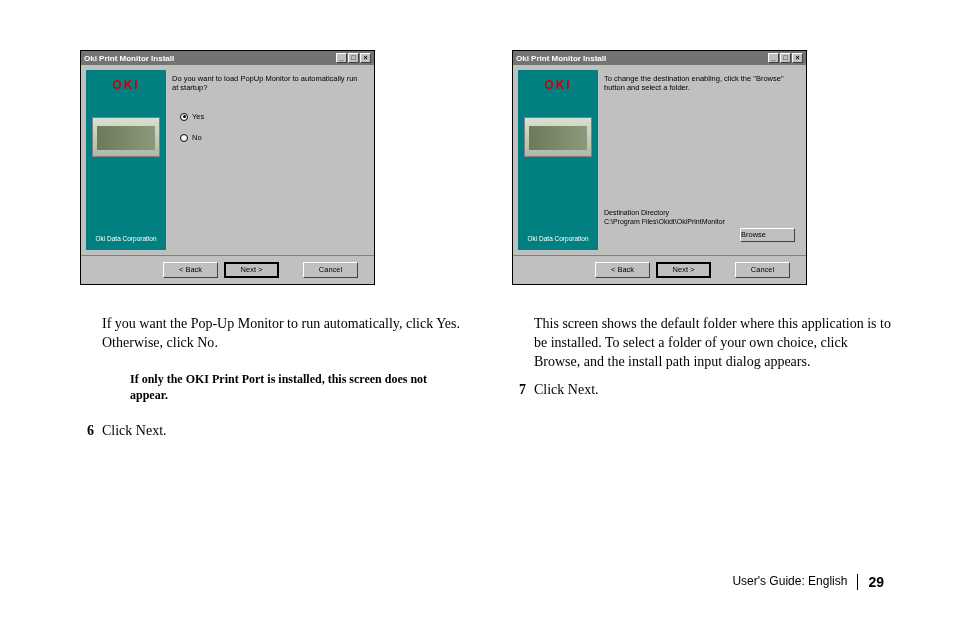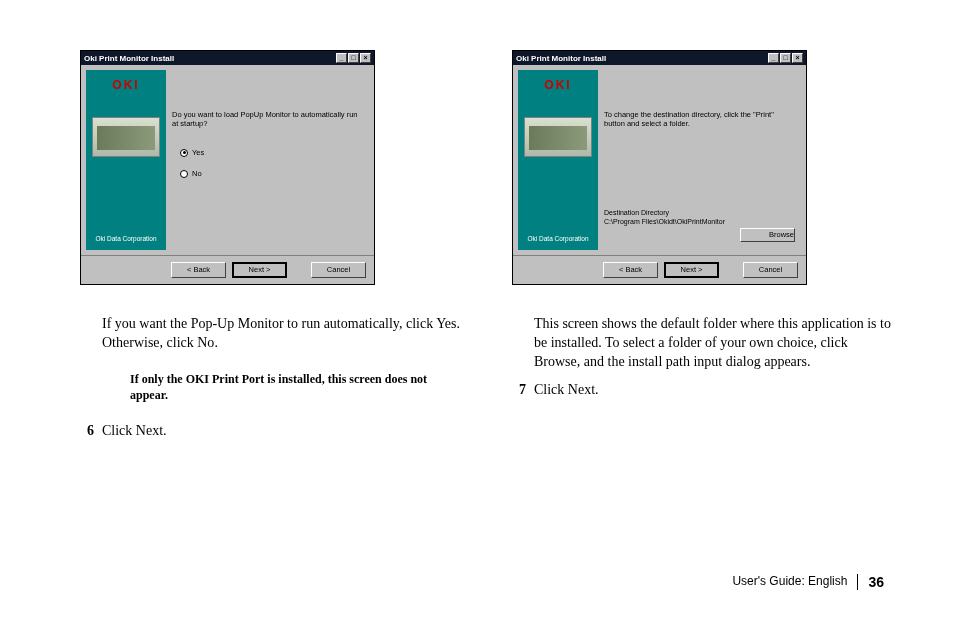--- a/index.html
+++ b/index.html
@@ -24,21 +24,21 @@
     flex-direction: column;
   }
   .dialog {
     width: 295px;
     border: 1px solid #000;
     background: #c0c0c0;
     font-family: Arial, sans-serif;
     margin-bottom: 30px;
   }
   .titlebar {
-    background: #0f172a;
+    background: #737373;
     color: #fff;
     font-size: 8px;
     padding: 2px 3px;
     display: flex;
     justify-content: space-between;
     align-items: center;
     font-weight: bold;
   }
   .titlebar-controls {
     display: flex;
@@ -100,21 +100,20 @@
     flex: 1;
     padding: 4px 6px;
     font-size: 7.5px;
     color: #000;
     position: relative;
     min-height: 180px;
   }
   .prompt-text {
     margin-bottom: 10px;
     line-height: 1.2;
-    margin-top: 36px;
   }
   .radio-group {
     margin-left: 8px;
     margin-top: 20px;
   }
   .radio-row {
     display: flex;
     align-items: center;
     gap: 4px;
     margin-bottom: 12px;
@@ -148,26 +147,26 @@
     margin-top: 3px;
   }
   .browse-btn {
     width: 55px;
     height: 14px;
     background: #c0c0c0;
     border: 1px solid #fff;
     border-right-color: #404040;
     border-bottom-color: #404040;
     font-size: 7.5px;
-    text-align: right;
+    text-align: left;
     line-height: 12px;
   }
   .btn-row {
     border-top: 1px solid #808080;
-    padding: 6px 8px;
+    padding: 6px 16px;
     display: flex;
     justify-content: flex-end;
     gap: 6px;
   }
   .win-btn {
     width: 55px;
     height: 16px;
     background: #c0c0c0;
     border: 1px solid #fff;
     border-right-color: #404040;
@@ -295,21 +294,21 @@
           <div class="titlebar-btn">×</div>
         </div>
       </div>
       <div class="dlg-body">
         <div class="sidebar">
           <div class="oki-logo">OKI</div>
           <div class="card-img"></div>
           <div class="sidebar-corp">Oki Data Corporation</div>
         </div>
         <div class="main-panel">
-          <div class="prompt-text">To change the destination directory, click the "Print" button and select a folder.</div>
+          <div class="prompt-text">To change the destination enabling, click the "Browse" button and select a folder.</div>
           <div class="dest-block">
             <div class="dest-label">Destination Directory</div>
             <div class="dest-path">C:\Program Files\Okidt\OkiPrintMonitor</div>
             <div class="browse-row">
               <div class="browse-btn">Browse</div>
             </div>
           </div>
         </div>
       </div>
       <div class="btn-row">
@@ -330,14 +329,14 @@
       </span>
     </div>
 
   </div>
 
 </div>
 
 <div class="footer">
   <span>User's Guide: English</span>
   <span class="sep"></span>
-  <span class="pg">36</span>
+  <span class="pg">29</span>
 </div>
 
 </body></html>

